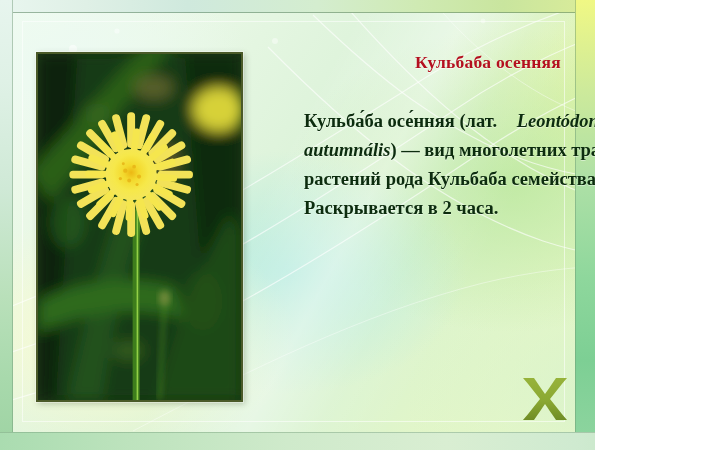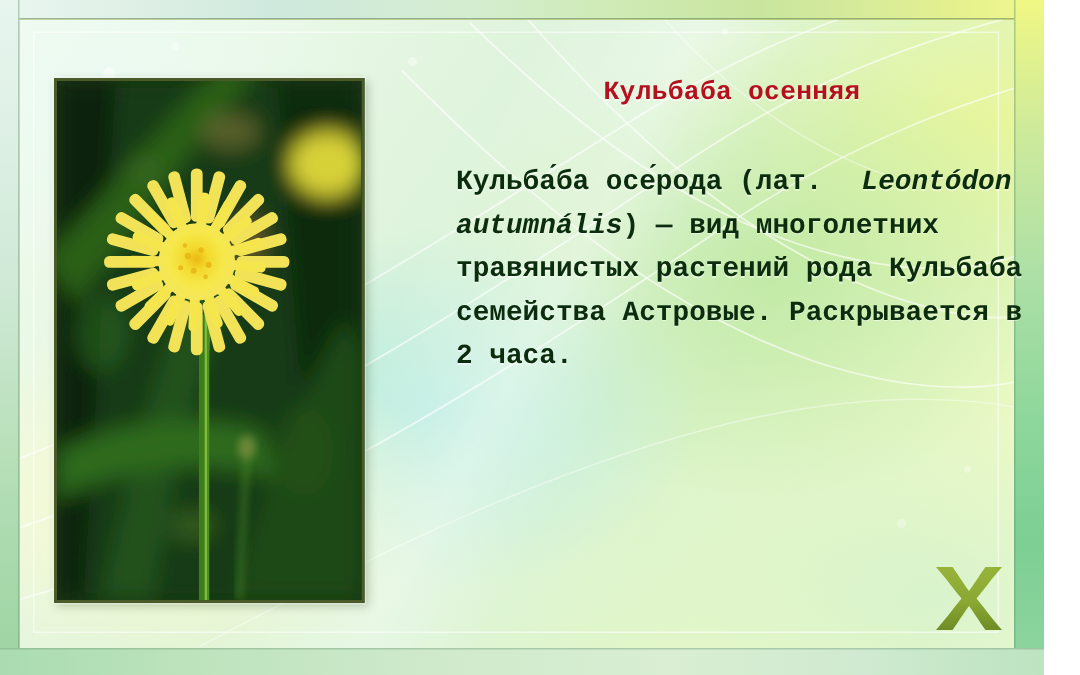--- a/index.html
+++ b/index.html
@@ -10,25 +10,24 @@
   body {
     width: 720px;
     height: 450px;
     overflow: hidden;
     font-family: "Liberation Serif", "DejaVu Serif", serif;
   }
 
   
   #slide {
     position: relative;
-    width: 696px;
+    width: 595px;
     height: 450px;
     overflow: hidden;
-    background: #fde047;
-    font-family: Liberation Mono, monospace;
+    background: #7dd3fc;
   }
 
   
   .frame-band {
     position: absolute;
     pointer-events: none;
   }
   .band-top {
     left: 0; top: 0; width: 720px; height: 13px;
     background: linear-gradient(90deg,
@@ -386,21 +385,21 @@
           <circle cx="6" cy="10" r="1.6"></circle>
           <circle cx="-8" cy="-11" r="1.5"></circle>
         </g>
       </g>
     </svg>
   </div>
 
   <div id="title">Кульбаба осенняя</div>
 
   <div id="body-text">
-    <span>Кульба́ба осе́рода (лат. </span><span class="latin">Leontódon autumnális</span><span>) — вид многолетних травянистых растений рода Кульбаба семейства Астровые. Раскрывается в 2 часа.</span>
+    <span>Кульба́ба осе́нняя (лат. </span><span class="latin">Leontódon autumnális</span><span>) — вид многолетних травянистых растений рода Кульбаба семейства Астровые. Раскрывается в 2 часа.</span>
   </div>
 
   <div id="x-mark">
     <svg viewBox="0 0 52 46">
       <defs>
         <linearGradient id="xGrad" x1="0" y1="0" x2="0" y2="1">
           <stop offset="0%" stop-color="#97b33a"></stop>
           <stop offset="55%" stop-color="#8aa832"></stop>
           <stop offset="100%" stop-color="#6f8c26"></stop>
         </linearGradient>

